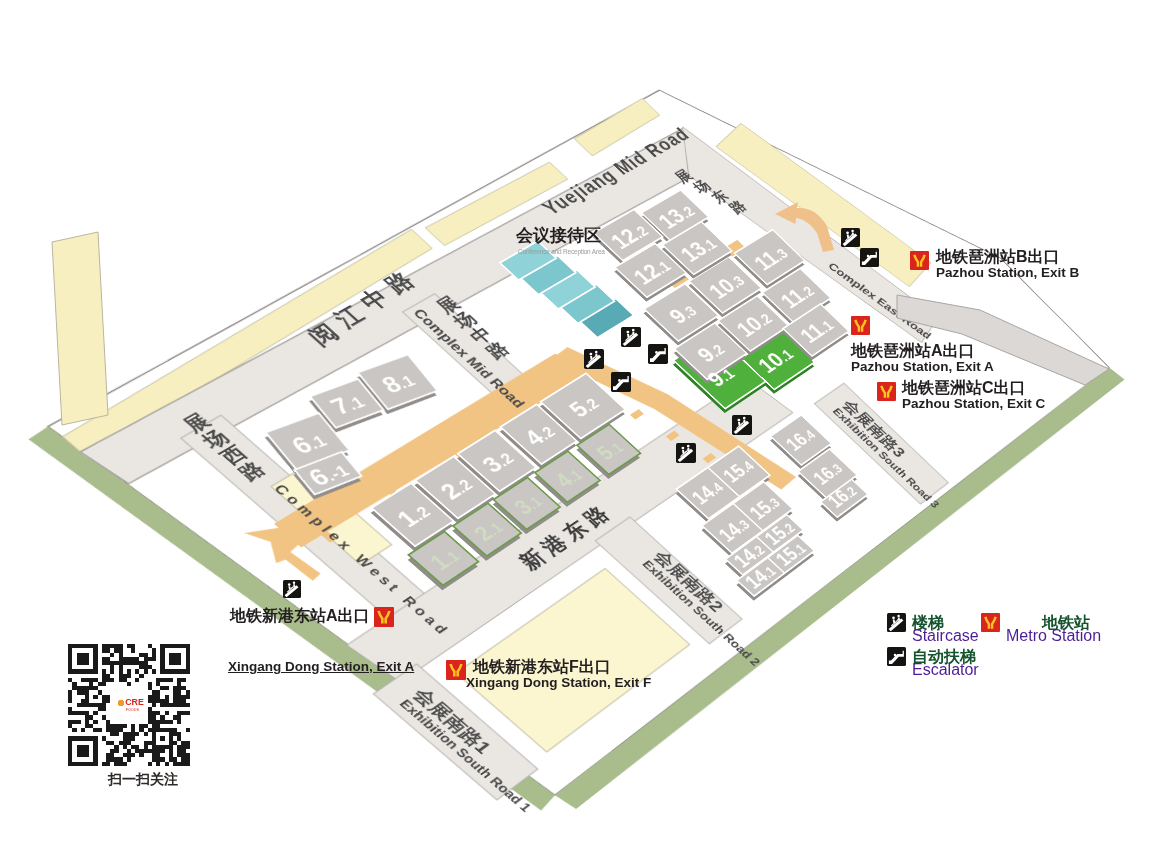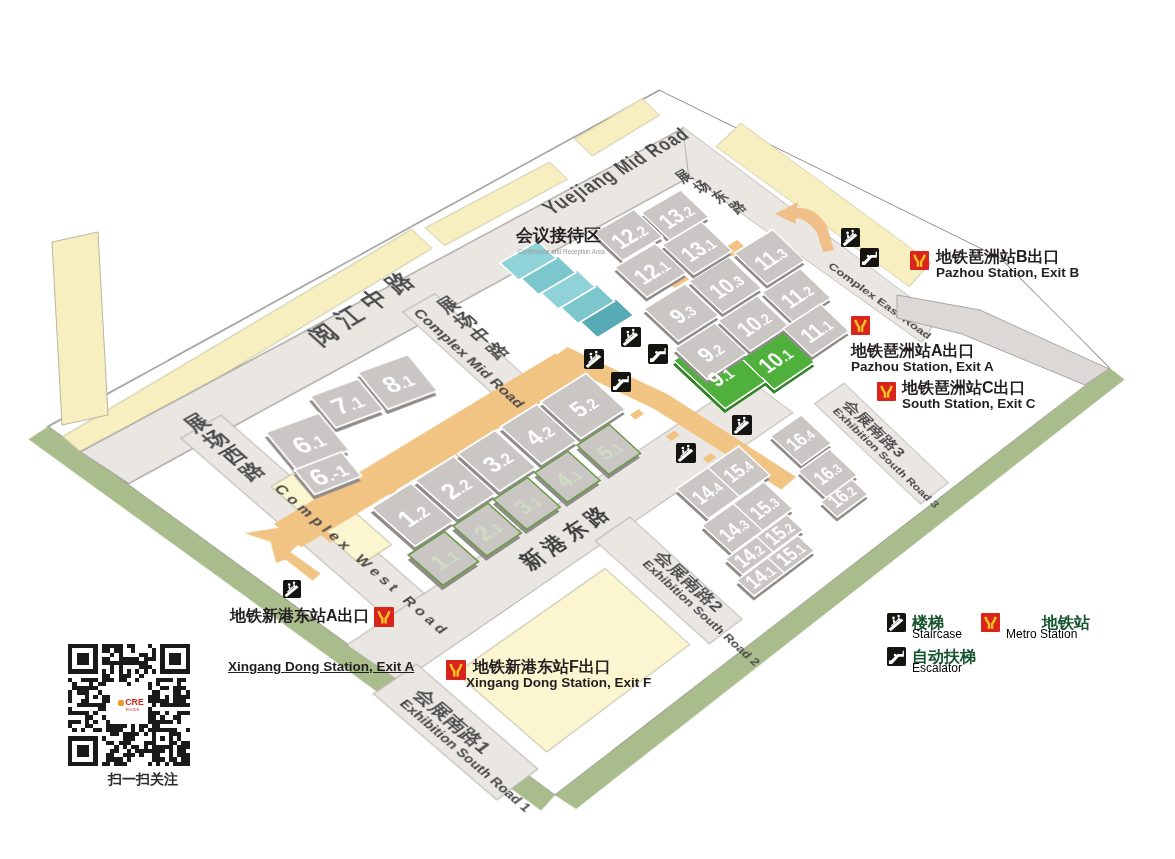--- a/index.html
+++ b/index.html
@@ -4,21 +4,21 @@
 html,body{margin:0;padding:0;background:#fff;}
 #stage{position:relative;width:1175px;height:859px;overflow:hidden;background:#fff;font-family:"Liberation Sans",sans-serif;}
 #maplayer{position:absolute;left:0;top:0;width:1240px;height:780px;transform-origin:0 0;
 transform:matrix3d(0.919455,-0.376462,0,0.00027053,0.843882,0.762675,0,0.00010072,0,0,1,0,-102.1767,439.8160,0,1.000000);}
 #maplayer svg{position:absolute;left:0;top:0;}
 .hd{position:absolute;left:47px;top:26px;color:#d8251c;font-weight:bold;font-size:35px;line-height:39px;white-space:nowrap;letter-spacing:0.5px;}
 .scr{position:absolute;white-space:nowrap;}
 .cn{font-weight:bold;font-size:16px;color:#231f20;}
 .en{font-weight:bold;font-size:13.5px;color:#231f20;}
 .leg-cn{font-weight:bold;font-size:16px;color:#14532d;}
-.leg-en{font-size:12px;color:#000000;}
+.leg-en{font-size:16px;color:#4c1d95;}
 </style></head>
 <body>
 <div id="stage">
 
 <div id="maplayer">
 <svg width="1240" height="780" viewBox="-120 -60 1240 780" fill="none">
 
   <polygon points="-8,-2 852,-7 1050,402 1048,606 50,608" fill="#ffffff" stroke="#8f8c89" stroke-width="1.5"></polygon>
 
   <polygon points="-8,-2 -32,0 26,612 50,608" fill="#a9bc8c"></polygon>
@@ -309,21 +309,21 @@
 
 
 <div class="scr" style="left:516px;top:224px;font-weight:bold;font-size:17px;color:#231f20;">会议接待区</div>
 <div class="scr" style="left:518px;top:248px;font-size:6.5px;color:#9a9a9a;letter-spacing:-0.2px;">Conference and Reception Area</div>
 
 <div class="scr cn" style="left:936px;top:247px;">地铁琶洲站B出口</div>
 <div class="scr en" style="left:936px;top:265px;">Pazhou Station, Exit B</div>
 <div class="scr cn" style="left:851px;top:341px;">地铁琶洲站A出口</div>
 <div class="scr en" style="left:851px;top:359px;">Pazhou Station, Exit A</div>
 <div class="scr cn" style="left:902px;top:378px;">地铁琶洲站C出口</div>
-<div class="scr en" style="left:902px;top:396px;">South Station, Exit C</div>
+<div class="scr en" style="left:902px;top:396px;">Pazhou Station, Exit C</div>
 <div class="scr cn" style="left:230px;top:606px;">地铁新港东站A出口</div>
 <div class="scr en" style="left:228px;top:659px;text-decoration:underline;">Xingang Dong Station, Exit A</div>
 <div class="scr cn" style="left:473px;top:657px;">地铁新港东站F出口</div>
 <div class="scr en" style="left:466px;top:675px;">Xingang Dong Station, Exit F</div>
 
 <div class="scr leg-cn" style="left:912px;top:613px;">楼梯</div>
 <div class="scr leg-en" style="left:912px;top:627px;">Staircase</div>
 <div class="scr leg-cn" style="left:1042px;top:613px;">地铁站</div>
 <div class="scr leg-en" style="left:1006px;top:627px;">Metro Station</div>
 <div class="scr leg-cn" style="left:912px;top:647px;">自动扶梯</div>

